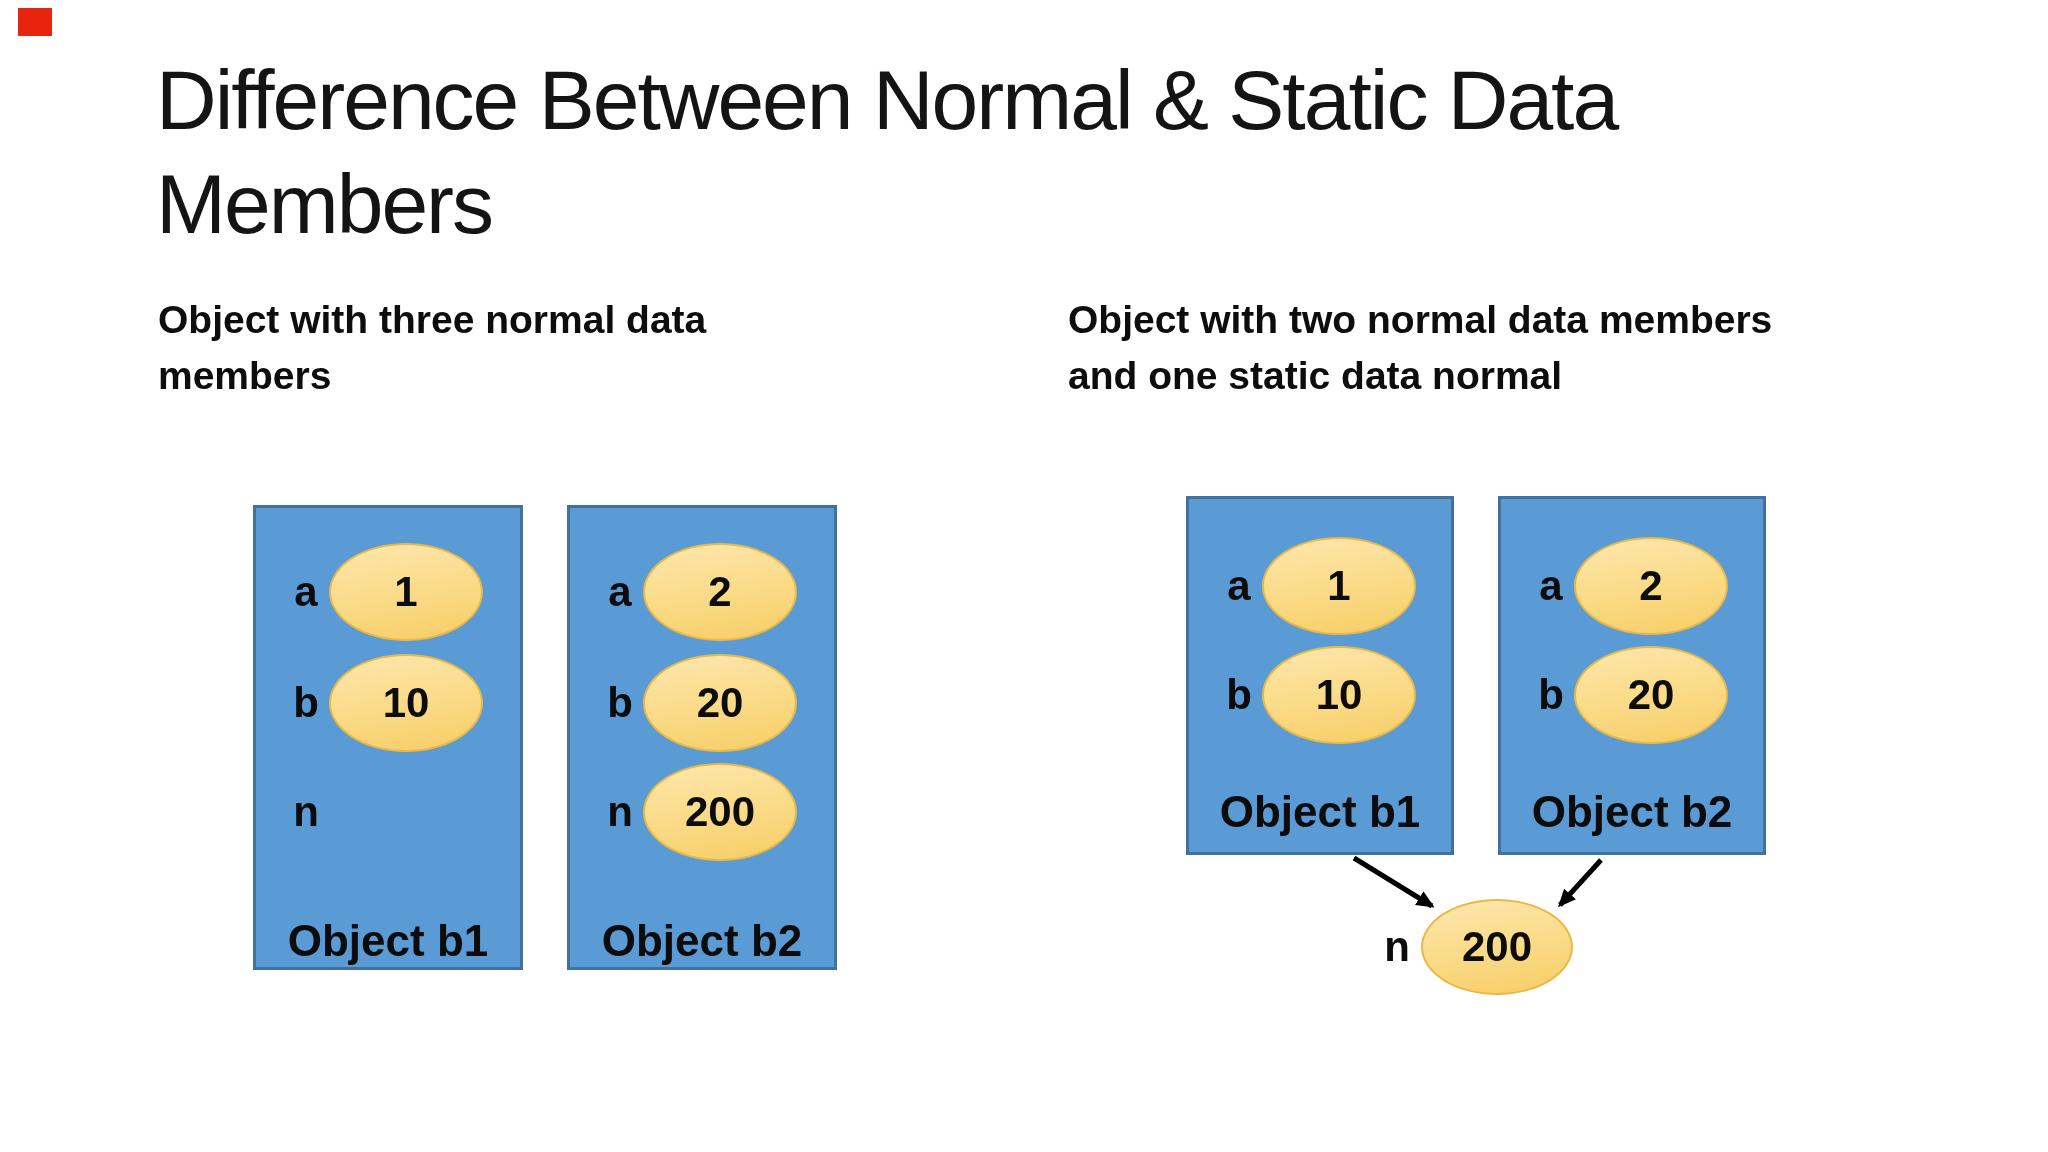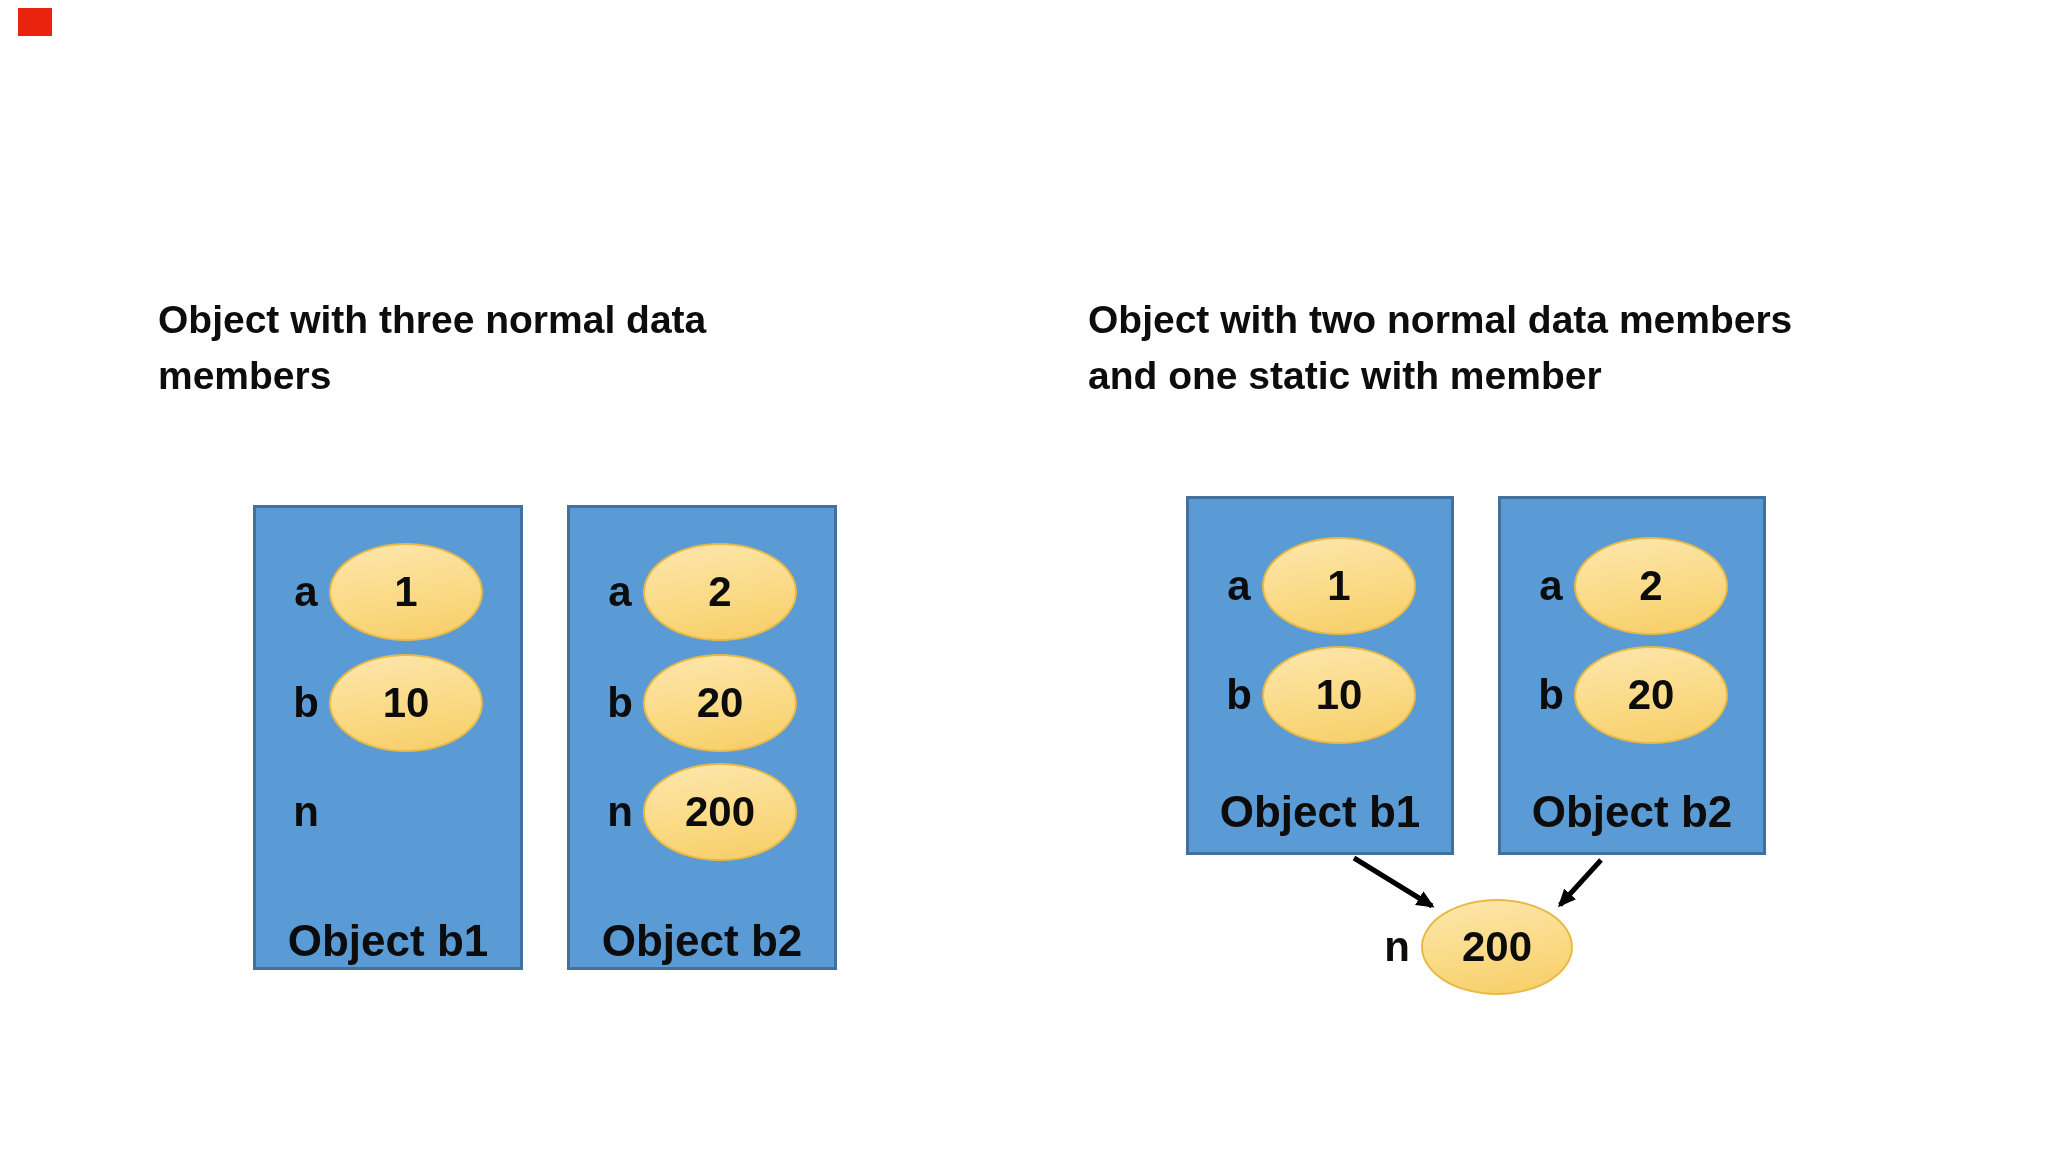--- a/index.html
+++ b/index.html
@@ -19,21 +19,21 @@
     position:absolute;left:156px;top:48px;
     font-size:84px;font-weight:300;line-height:104px;
     letter-spacing:-2px;color:#141414;white-space:nowrap;
   }
   .heading{
     position:absolute;
     font-size:39px;font-weight:700;line-height:56px;
     color:#0d0d0d;white-space:nowrap;
   }
   .heading.left{left:158px;top:292px;}
-  .heading.right{left:1068px;top:292px;margin-left:20px;}
+  .heading.right{left:1068px;top:292px;}
   .obj-box{
     position:absolute;
     background:#5b9bd5;
     border:3px solid #41719c;
     box-sizing:border-box;
   }
   .member-row{position:absolute;left:0;width:100%;height:98px;}
   .member-letter{
     position:absolute;left:22px;top:0;width:56px;height:98px;
     display:flex;align-items:center;justify-content:center;
@@ -80,29 +80,33 @@
   }
   .arrows-svg{position:absolute;left:1340px;top:850px;width:280px;height:70px;}
 </style>
 </head>
 <body>
 
 <div class="slide">
 
   <div class="red-marker"></div>
 
+  <div class="title">
+    <div>Difference Between Normal &amp; Static Data</div>
+    <div>Members</div>
+  </div>
 
   <div class="heading left">
     <div>Object with three normal data</div>
     <div>members</div>
   </div>
 
   <div class="heading right">
     <div>Object with two normal data members</div>
-    <div>and one static with member</div>
+    <div>and one static data normal</div>
   </div>
 
   <div class="obj-box box-l" id="box-l1">
     <div class="member-row row-a">
       <div class="member-letter">a</div>
       <div class="member-ellipse">1</div>
     </div>
     <div class="member-row row-b">
       <div class="member-letter">b</div>
       <div class="member-ellipse">10</div>

